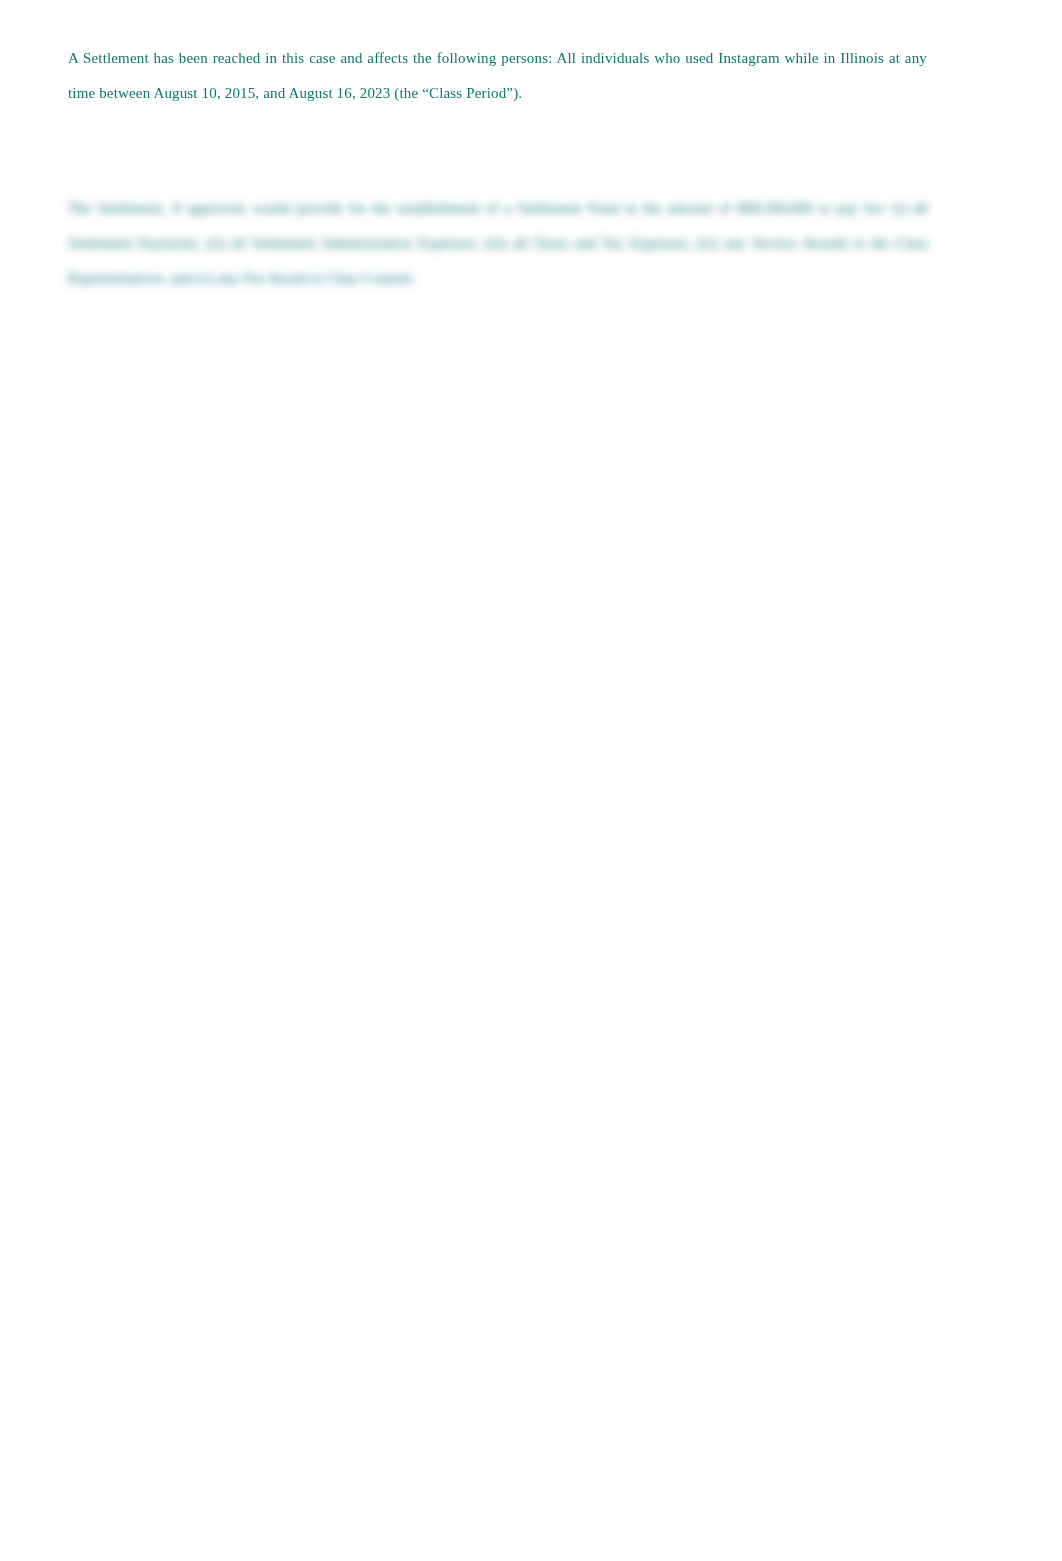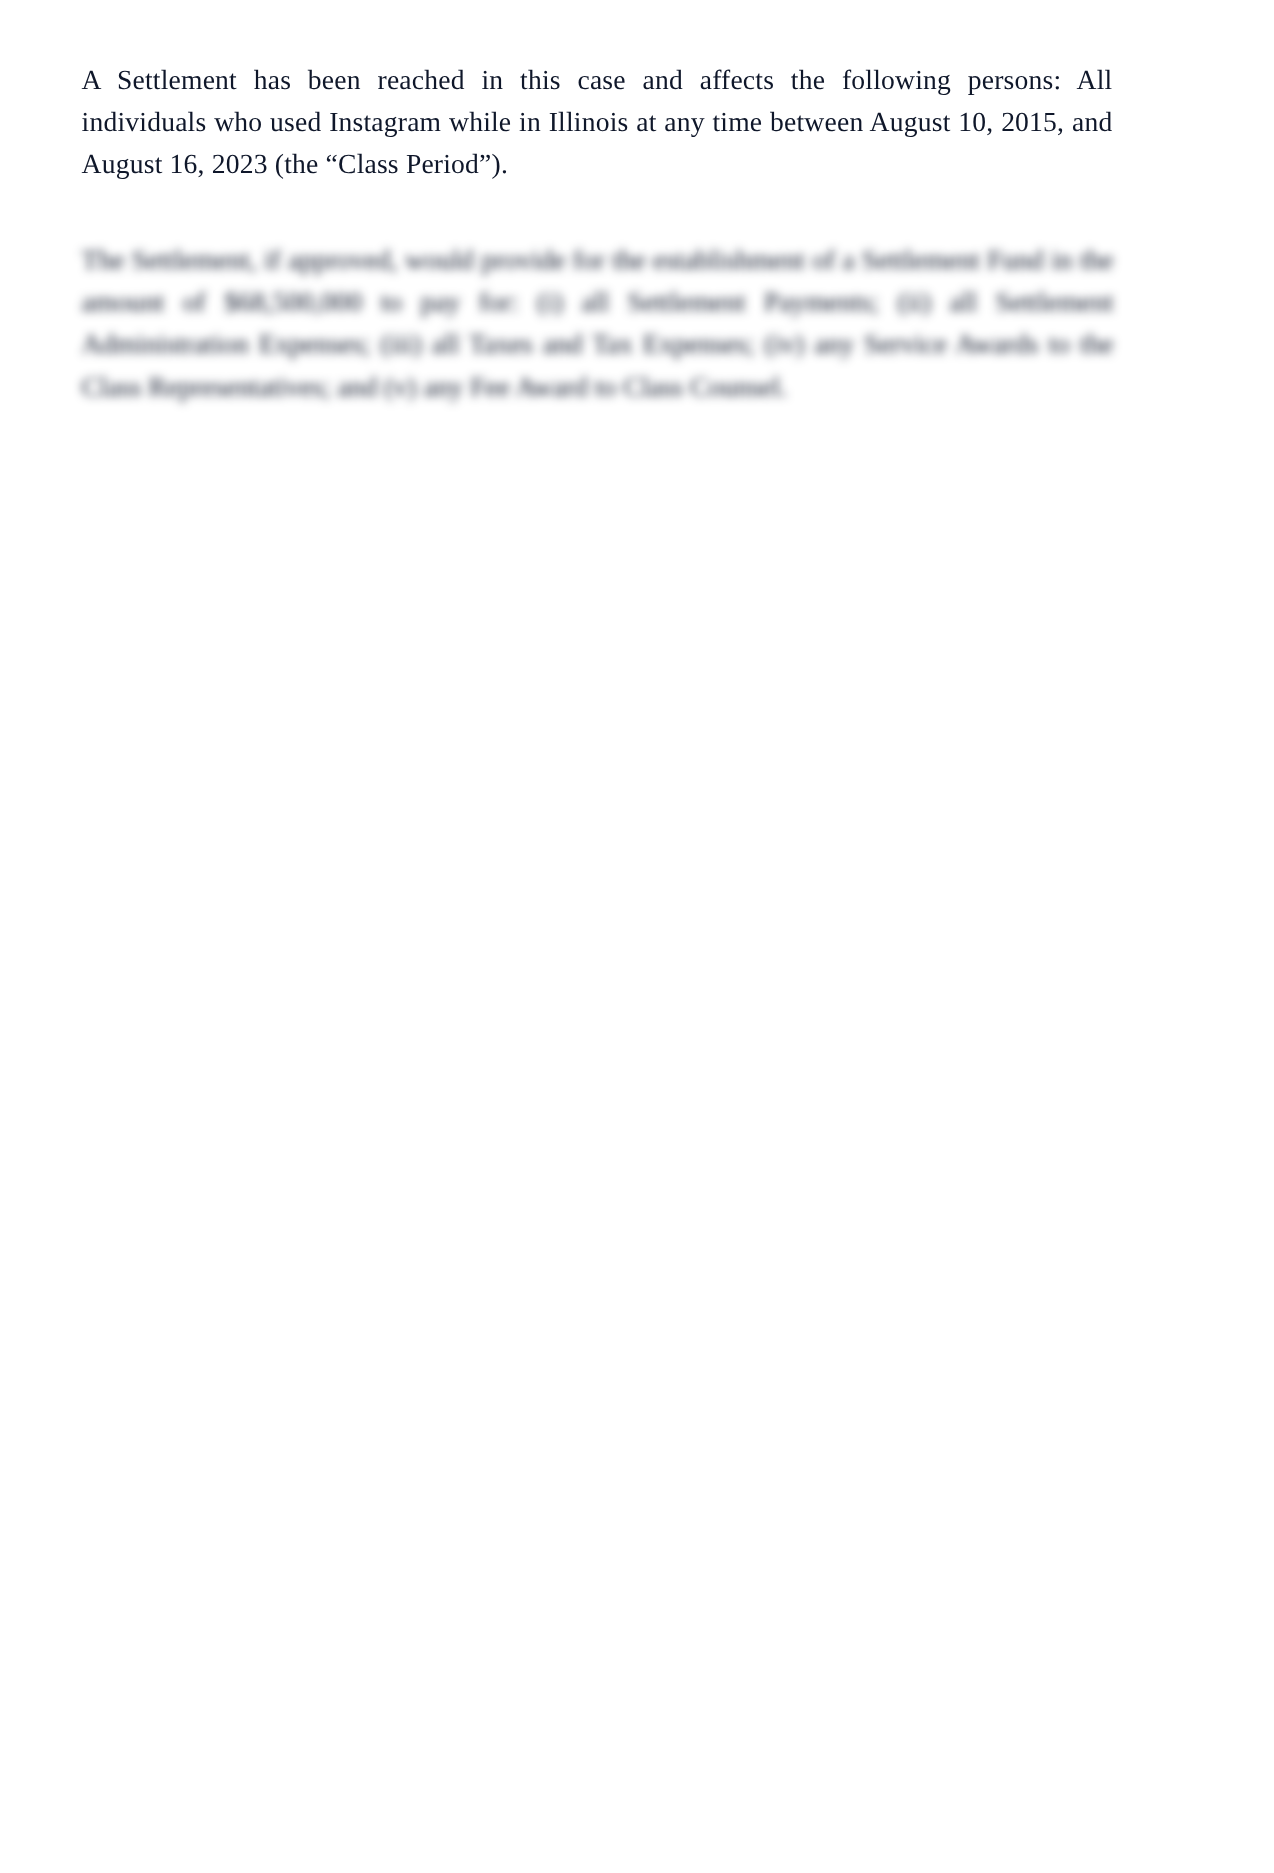--- a/index.html
+++ b/index.html
@@ -1,18 +1,18 @@
 <!DOCTYPE html>
 <html><head>
 <meta charset="utf-8">
 <style>
   html,body{margin:0;padding:0;background:#ffffff;}
   body{width:1062px;height:1561px;font-family:"Liberation Serif",serif;color:#1a1a1a;-webkit-font-smoothing:antialiased;}
   .page{position:relative;width:1062px;height:1561px;overflow:hidden;background:#fff;}
-  .para{position:absolute;text-align:justify;font-size:23px;line-height:35.2px;color:#0f172a;}
+  .para{position:absolute;text-align:justify;font-size:15px;line-height:35.2px;color:#0f766e;}
   #p1{left:68px;top:26px;width:859px;letter-spacing:0.16px;}
   #p2{left:68px;top:176px;width:860px;filter:blur(4.2px);}
 </style>
 </head>
 <body>
 
 <div class="page">
   <p class="para" id="p1">A Settlement has been reached in this case and affects the following persons: All individuals who used Instagram while in Illinois at any time between August 10, 2015, and August 16, 2023 (the “Class Period”).</p>
   <p class="para" id="p2">The Settlement, if approved, would provide for the establishment of a Settlement Fund in the amount of $68,500,000 to pay for: (i) all Settlement Payments; (ii) all Settlement Administration Expenses; (iii) all Taxes and Tax Expenses; (iv) any Service Awards to the Class Representatives; and (v) any Fee Award to Class Counsel.</p>
 </div>

